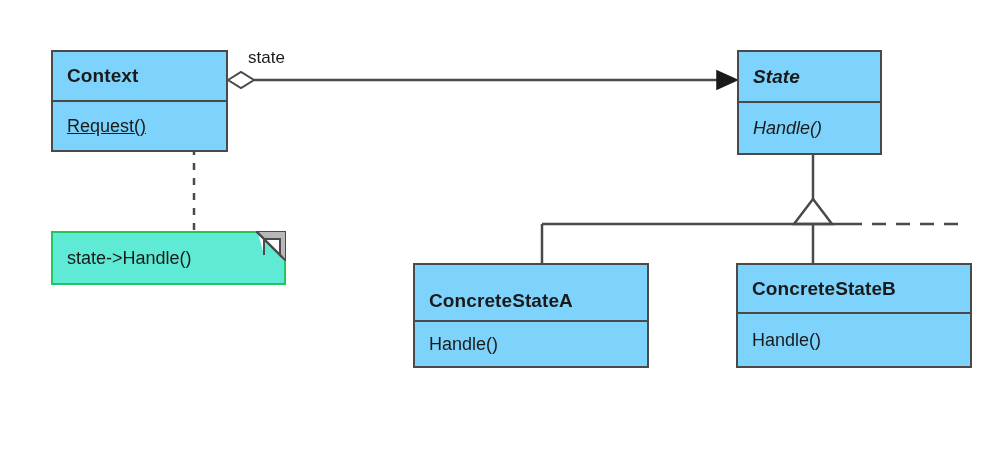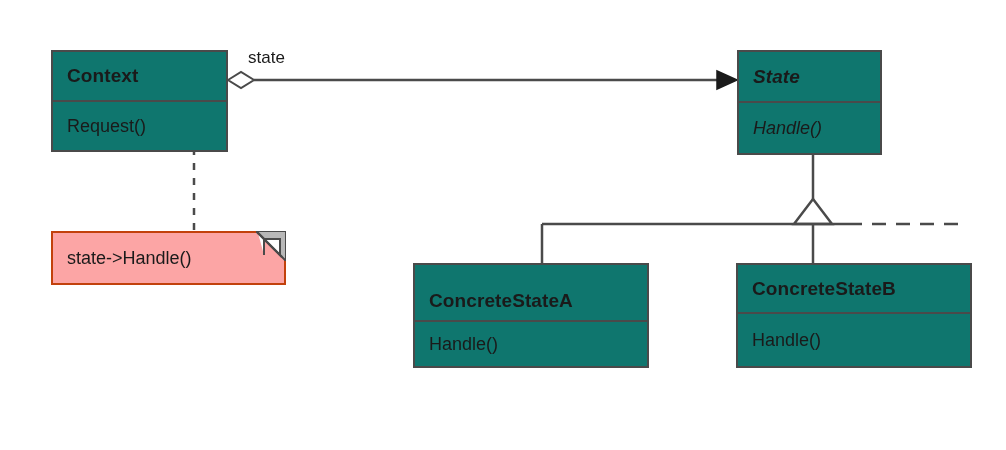--- a/index.html
+++ b/index.html
@@ -20,21 +20,21 @@
     position: absolute;
     left: 0;
     top: 0;
     width: 1006px;
     height: 450px;
   }
   
   .uml-class {
     position: absolute;
     box-sizing: border-box;
-    background: #0f766e;
+    background: #7dd3fc;
     border: 2px solid #4a4a4a;
     display: flex;
     flex-direction: column;
     z-index: 3;
     justify-content: center;
   }
   .uml-name {
     box-sizing: border-box;
     display: flex;
     align-items: center;
@@ -55,22 +55,22 @@
     position: relative;
   }
   .abstract .uml-name,
   .abstract .uml-ops {
     font-style: italic;
   }
   
   .uml-note {
     position: absolute;
     box-sizing: border-box;
-    background: #fca5a5;
-    border: 2px solid #c2410c;
+    background: #5eead4;
+    border: 2px solid #22c55e;
     z-index: 3;
     padding-left: 32px;
   }
   .uml-note-text {
     position: absolute;
     left: 14px;
     top: 50%;
     transform: translateY(-50%);
     font-size: 18px;
     color: #1a1a1a;
@@ -127,21 +127,21 @@
       <line x1="542" y1="224" x2="542" y2="263" stroke="#4a4a4a" stroke-width="2.5"></line>
 
       <line x1="813" y1="224" x2="813" y2="263" stroke="#4a4a4a" stroke-width="2.5"></line>
     </g>
   </svg>
 
   <div class="edge-label" style="left:248px; top:48px;">state</div>
 
   <div class="uml-class" style="left:51px; top:50px; width:177px; height:102px;">
     <div class="uml-name" style="height:49px;">Context</div>
-    <div class="uml-ops" style="height:51px;">Request()</div>
+    <div class="uml-ops" style="height:51px;text-decoration:underline;">Request()</div>
   </div>
 
   <div class="uml-class abstract" style="left:737px; top:50px; width:145px; height:105px;">
     <div class="uml-name" style="height:50px;">State</div>
     <div class="uml-ops" style="height:53px;">Handle()</div>
   </div>
 
   <div class="uml-class" style="left:413px; top:263px; width:236px; height:105px;">
     <div class="uml-name" style="height:48px;margin-top:16px;">ConcreteStateA</div>
     <div class="uml-ops" style="height:55px;">Handle()</div>

